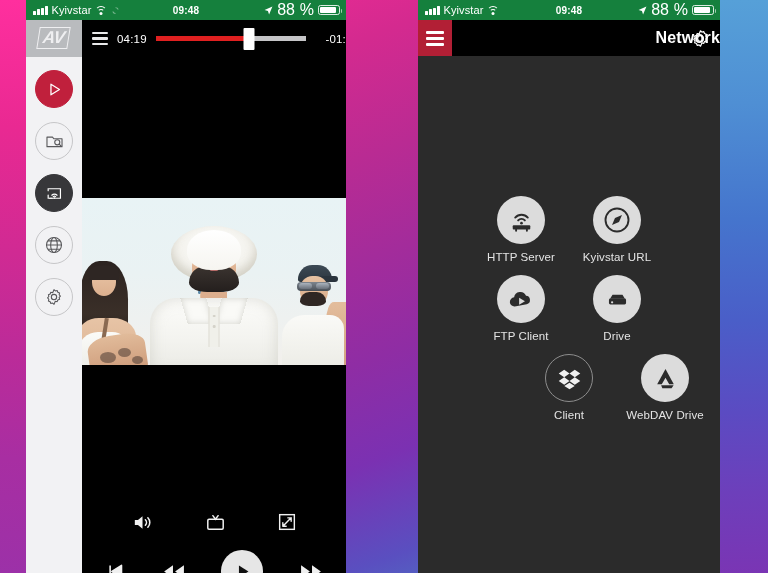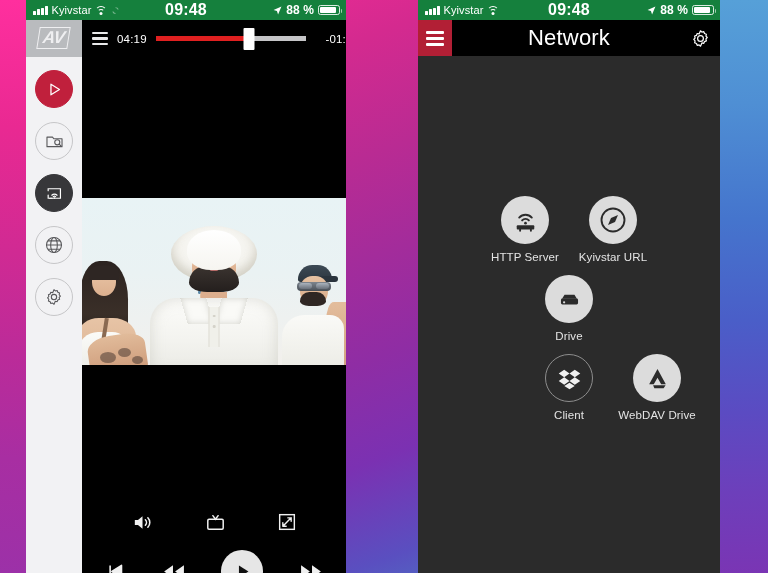--- a/index.html
+++ b/index.html
@@ -58,21 +58,21 @@
     height:20px;
     background:#15803d;
     color:#fff;
     display:flex; align-items:center;
     font-size:11px;
     letter-spacing:.1px;
   }
   .sb-left{ display:flex; align-items:center; gap:4px; padding-left:7px; }
   .sb-center{
     position:absolute; left:0; right:0; text-align:center;
-    font-size:16px; font-weight:700; letter-spacing:.2px;
+    font-size:10px; font-weight:700; letter-spacing:.2px;
     pointer-events:none;
   }
   .sb-right{ margin-left:auto; display:flex; align-items:center; gap:4px; padding-right:6px; }
 
   .bars{ display:flex; align-items:flex-end; gap:1.5px; height:9px; }
   .bars i{ display:block; width:2.5px; background:#fff; border-radius:.5px; }
   .bars i:nth-child(1){height:4px;}
   .bars i:nth-child(2){height:5.5px;}
   .bars i:nth-child(3){height:7px;}
   .bars i:nth-child(4){height:9px;}
@@ -89,21 +89,21 @@
   .wifi span.a{ width:12px; height:12px; top:1px; }
   .wifi span.b{ width:7px;  height:7px;  top:3.5px; }
   .wifi span.c{
     width:3px; height:3px; top:6.5px; background:#fff;
     border:none; border-radius:50%;
   }
 
   .sync-icon{ width:9px; height:9px; opacity:.55; }
 
   .loc-arrow{ width:9px; height:9px; }
-  .batt-pct{ font-size:12px; font-weight:700; }
+  .batt-pct{ font-size:16px; font-weight:400; }
   .battery{
     width:22px; height:10px;
     border:1px solid rgba(255,255,255,.85);
     border-radius:2.5px; padding:1px;
     position:relative;
   }
   .battery::after{
     content:""; position:absolute; right:-3px; top:3px;
     width:1.5px; height:4px; background:rgba(255,255,255,.6);
     border-radius:0 1px 1px 0;
@@ -377,37 +377,37 @@
     display:flex; align-items:center;
   }
   .menu-btn{
     width:34px; height:36px; background:#b21f35;
     display:flex; align-items:center; justify-content:center;
     flex:0 0 auto;
   }
   .hamburger-lg{ width:18px; display:flex; flex-direction:column; gap:3px; }
   .hamburger-lg i{ display:block; height:3px; background:#fff; border-radius:1px; }
   .r-title{
-    position:absolute; left:0; right:0; text-align:center;
-    color:#fff; font-size:22px; font-weight:400; letter-spacing:.2px;
+    position:absolute; left:0; right:0; text-align:right;
+    color:#fff; font-size:16px; font-weight:700; letter-spacing:.2px;
     pointer-events:none;
   }
   .gear-btn{
     margin-left:auto; width:40px; height:36px;
     display:flex; align-items:center; justify-content:center;
     color:#fff; flex:0 0 auto; position:relative; z-index:2;
   }
 
   .r-grid{
     position:absolute; top:36px; left:0; right:0; bottom:0;
     background:#2b2b2b;
     padding-top:140px;
   }
   .grid-row{
-    display:flex; justify-content:center; gap:4px;
+    display:flex; justify-content:center; gap:12px;
     margin-bottom:12px;
   }
   .grid-cell{
     width:84px;
     display:flex; flex-direction:column; align-items:center;
     gap:7px;
   }
   .grid-cell.empty{ visibility:hidden; }
   .cell-icon{
     width:48px; height:48px; border-radius:50%;
@@ -684,20 +684,29 @@
               <path d="M16 8L10.4 10.4 8 16l5.6-2.4z" fill="currentColor"></path>
             </svg>
           </div>
           <div class="cell-label">Kyivstar URL</div>
         </div>
       </div>
 
       <div class="grid-row">
         <div class="grid-cell">
           <div class="cell-icon">
+            <svg width="28" height="28" viewBox="0 0 24 24">
+              <path d="M6.6 18.4a3.9 3.9 0 01-.5-7.8 5.3 5.3 0 0110.2-1.3 3.6 3.6 0 01.6 7.1z" fill="currentColor"></path>
+              <path d="M10.4 10.9l5 3-5 3z" fill="#dcdcdc"></path>
+            </svg>
+          </div>
+          <div class="cell-label">FTP Client</div>
+        </div>
+        <div class="grid-cell">
+          <div class="cell-icon">
             <svg width="27" height="27" viewBox="0 0 24 24">
               <path d="M5.4 11.4l2.2-3.6h8.8l2.2 3.6z" fill="currentColor"></path>
               <rect x="4.4" y="11.2" width="15.2" height="5.2" rx="1.3" fill="currentColor"></rect>
               <circle cx="7.2" cy="14.5" r="1" fill="#dcdcdc"></circle>
             </svg>
           </div>
           <div class="cell-label">Drive</div>
         </div>
       </div>
 

